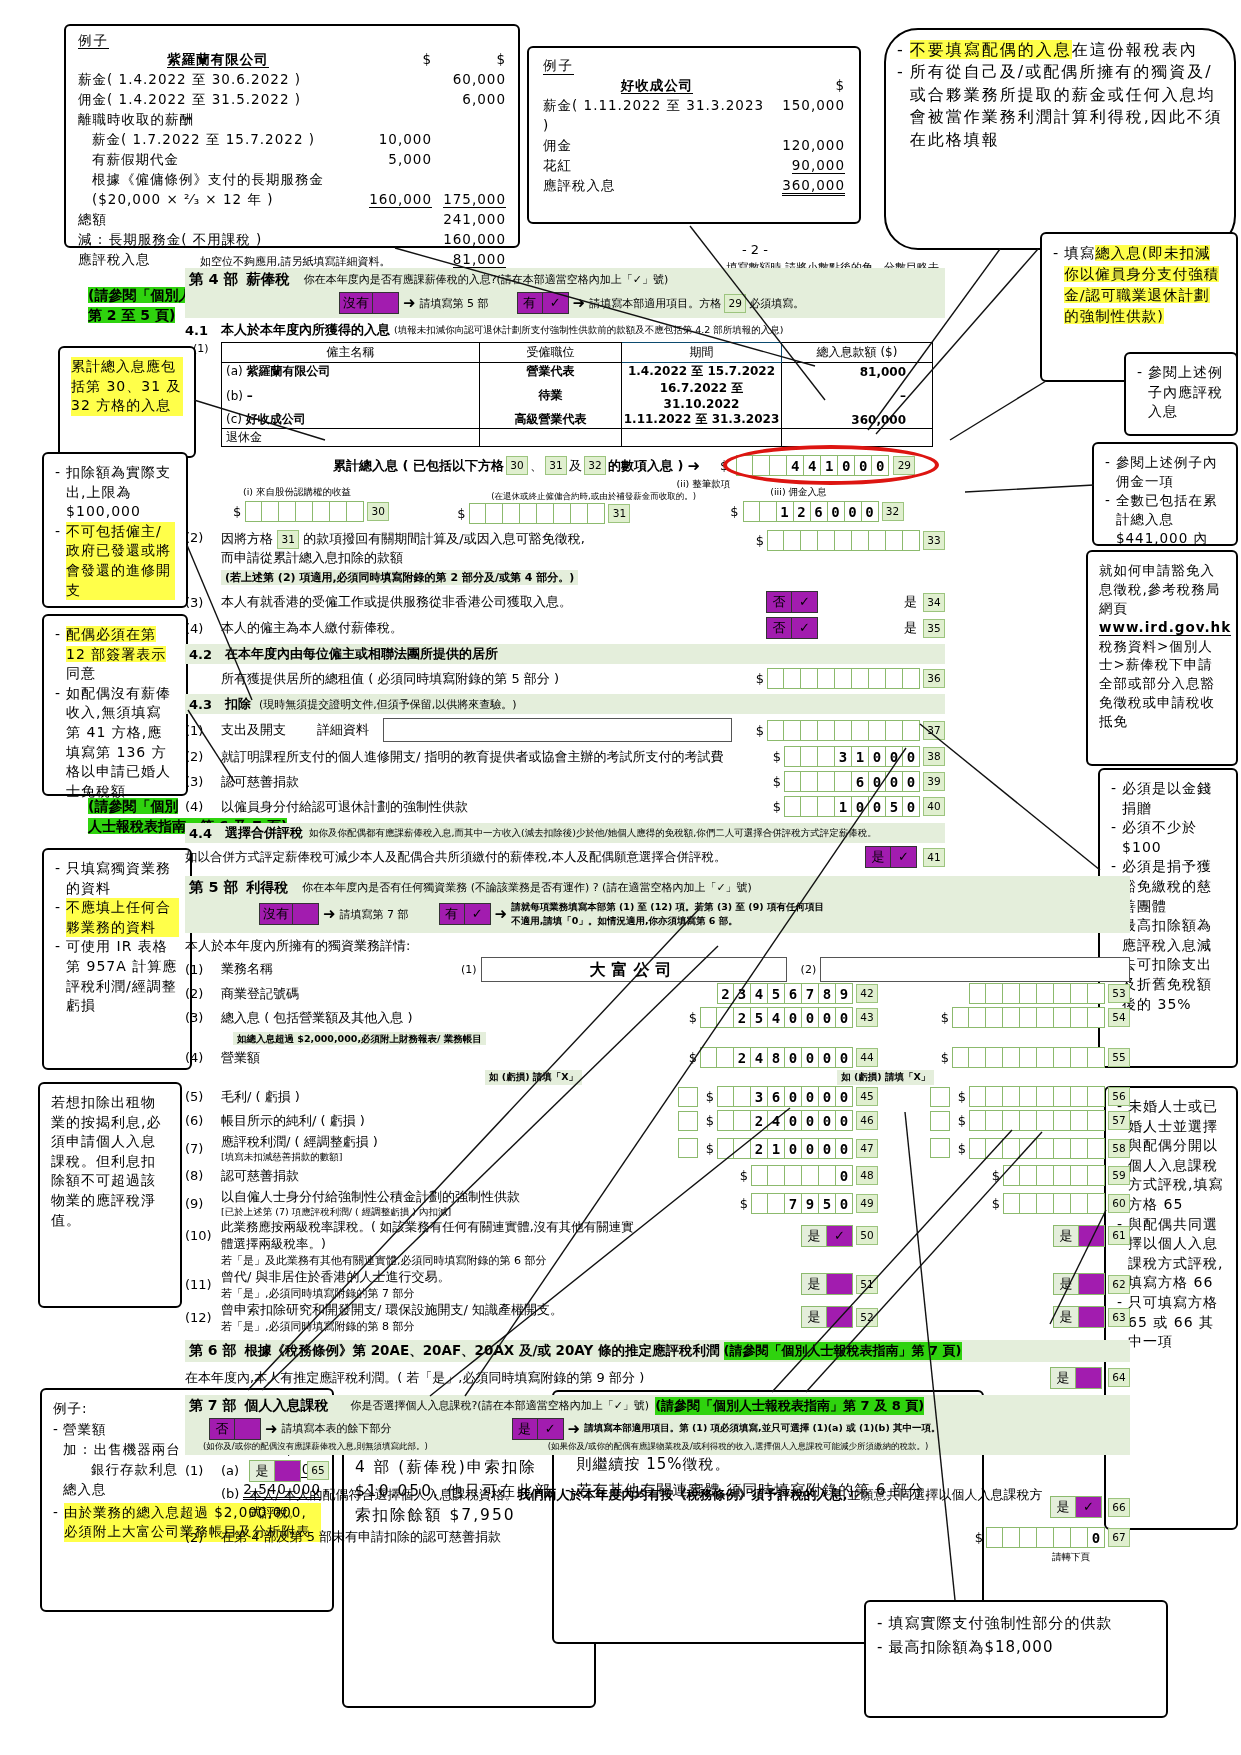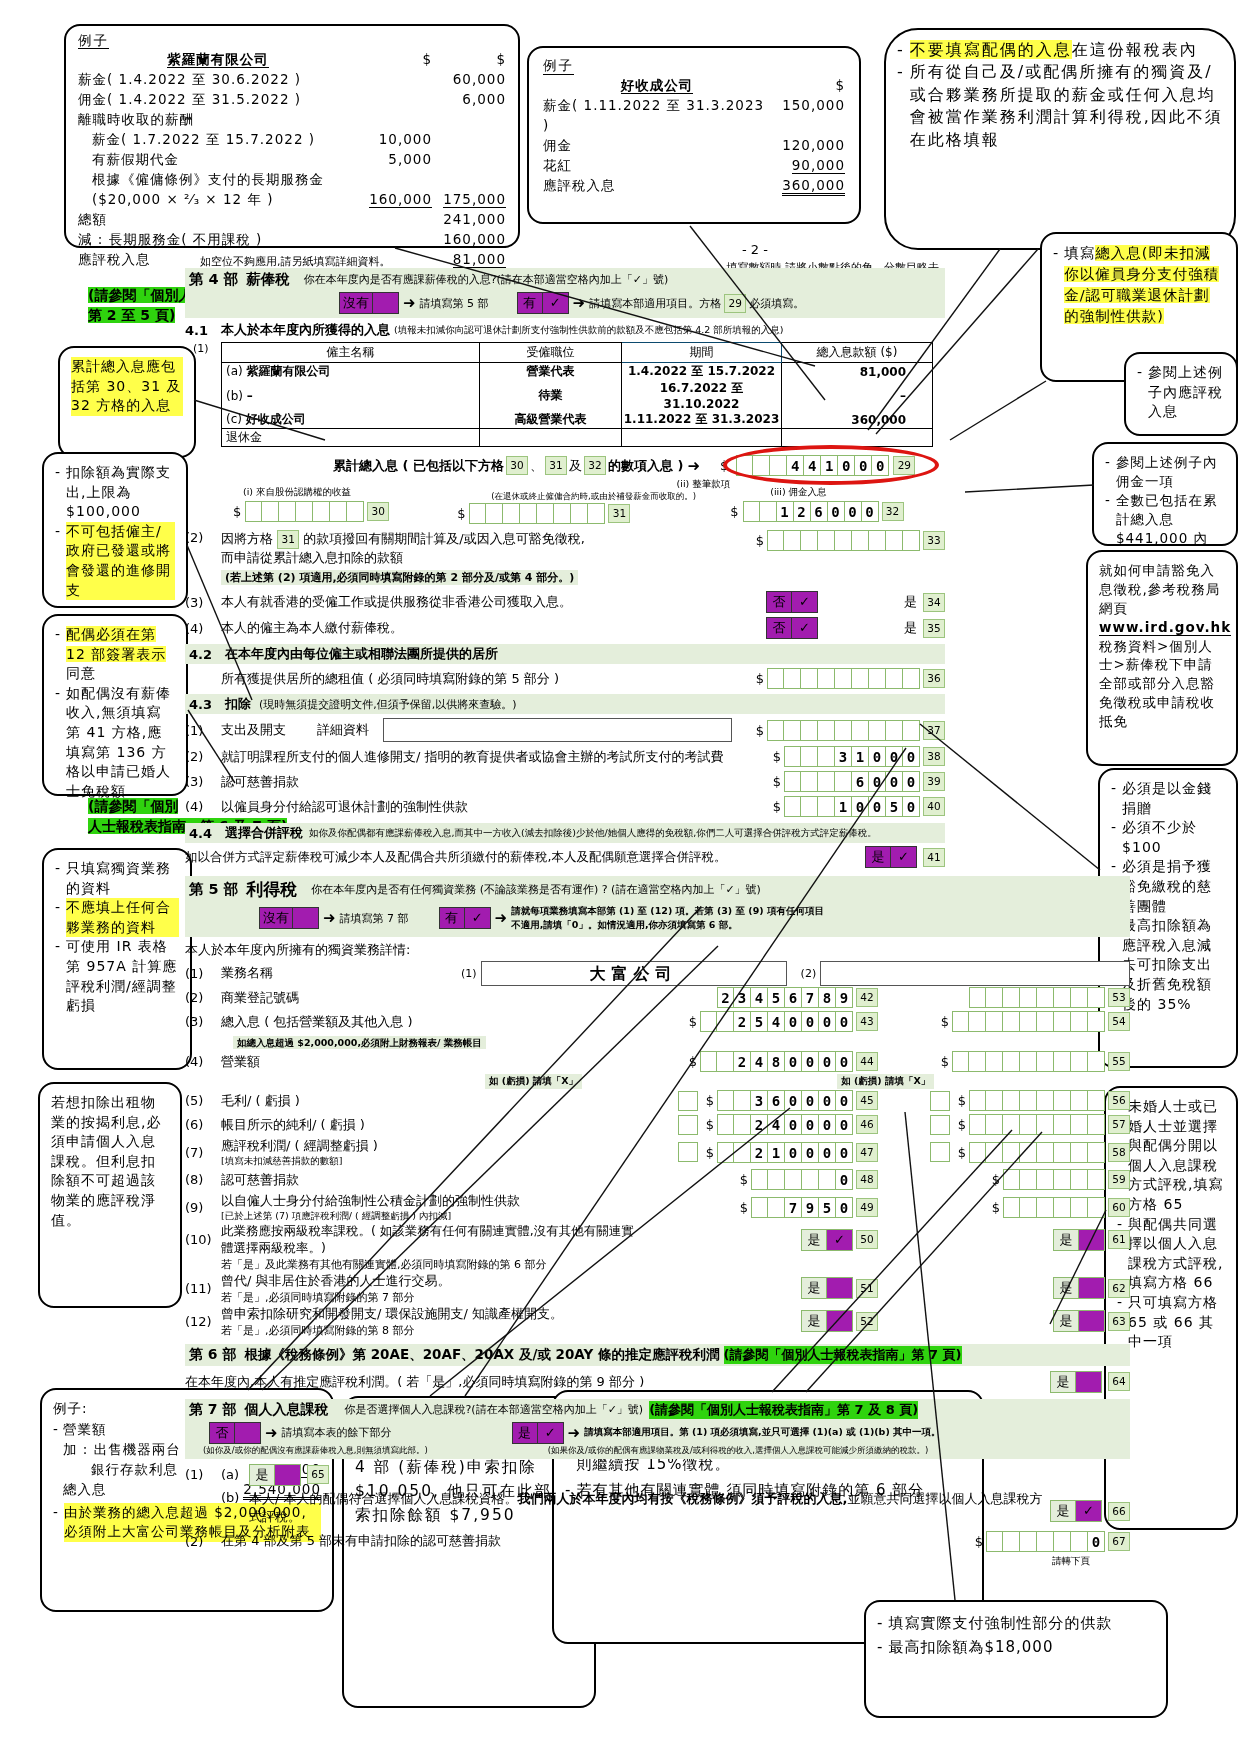--- a/index.html
+++ b/index.html
@@ -8,21 +8,21 @@
 .ab{position:absolute}
 .fx{display:flex;align-items:center}
 .b{font-weight:bold}
 .small{font-size:11px}
 .tiny{font-size:9.5px}
 .hl{background:#ffff4a}
 .ghl{background:#2fd30e;font-weight:bold}
 .band{background:#e4eedb}
 .u{border-bottom:1px solid #000}
 .uu{border-bottom:3px double #000}
-.bubble{position:absolute;border:2px solid #000;border-radius:16px;background:#fff;padding:9px 11px;font-size:15px;line-height:1.4;letter-spacing:2px}
+.bubble{position:absolute;border:2px solid #000;border-radius:6px;background:#fff;padding:9px 11px;font-size:15px;line-height:1.4;letter-spacing:2px}
 .bl{display:flex;gap:5px;align-items:flex-start}
 .digits{display:inline-flex;vertical-align:middle}
 .dcell{width:17px;height:21px;border:1px solid #8cba6d;border-left:none;background:#fff;font-family:"DejaVu Sans Mono",monospace;font-weight:bold;font-size:14px;text-align:center;line-height:20px;display:inline-block}
 .dcell:first-child{border-left:1px solid #8cba6d}
 .numbox{display:inline-block;min-width:22px;height:19px;background:#e0efcf;border:1px solid #9cc47e;font-size:10.5px;text-align:center;line-height:17px;padding:0 2px;vertical-align:middle}
 .ck{display:inline-flex;border:1.5px solid #333;vertical-align:middle;background:#a21caf}
 .ck span{display:inline-block;min-width:25px;height:20px;text-align:center;line-height:20px;font-size:13px}
 .ck .lab{border-right:1.5px solid #333;padding:0 3px}
 .ck.gr{border-color:#8cba6d}
 .ck.gr .lab{background:#e4eedb;border-right-color:#8cba6d}
@@ -628,21 +628,21 @@
           <span>✓</span>
         </span>
       <span class="numbox" style="margin-left:6px">41</span>
     </div>
   </div>
 
   <div style="margin-top:8px">
     <div class="band" style="padding:2px 4px">
       <div class="fx">
         <span class="b" style="font-size:14.5px;margin-right:8px">第 5 部</span>
-        <span class="b" style="font-size:17px;margin-right:14px">利得稅</span>
+        <span class="b" style="font-size:14px;margin-right:14px">利得稅</span>
         <span class="small">你在本年度內是否有任何獨資業務 (不論該業務是否有運作) ? (請在適當空格內加上「✓」號)</span>
       </div>
       <div class="fx" style="margin:3px 0 2px 70px">
         <span class="ck">
             <span class="lab">沒有</span>
             <span></span>
           </span>
         <span class="arrow">➜</span>
         <span class="small">請填寫第 7 部</span>
         <span class="ck" style="margin-left:30px">
@@ -1022,21 +1022,21 @@
           <span></span>
         </span>
       <span class="numbox" style="margin-left:6px">64</span>
     </div>
   </div>
 
   <div style="margin-top:6px">
     <div class="band" style="padding:2px 4px">
       <div class="fx">
         <span class="b" style="font-size:14px;margin-right:8px">第 7 部</span>
-        <span class="b" style="font-size:14px;margin-right:16px">個人入息課稅</span>
+        <span class="b" style="font-size:14px;margin-right:22px">個人入息課稅</span>
         <span class="small">你是否選擇個人入息課稅?(請在本部適當空格內加上「✓」號)</span>
         <span class="ghl" style="font-size:13px;margin-left:6px">(請參閱「個別人士報稅表指南」第 7 及 8 頁)</span>
       </div>
       <div class="fx" style="margin:3px 0 1px 20px">
         <span class="ck">
             <span class="lab">否</span>
             <span></span>
           </span>
         <span class="arrow">➜</span>
         <span class="small">請填寫本表的餘下部分</span>

